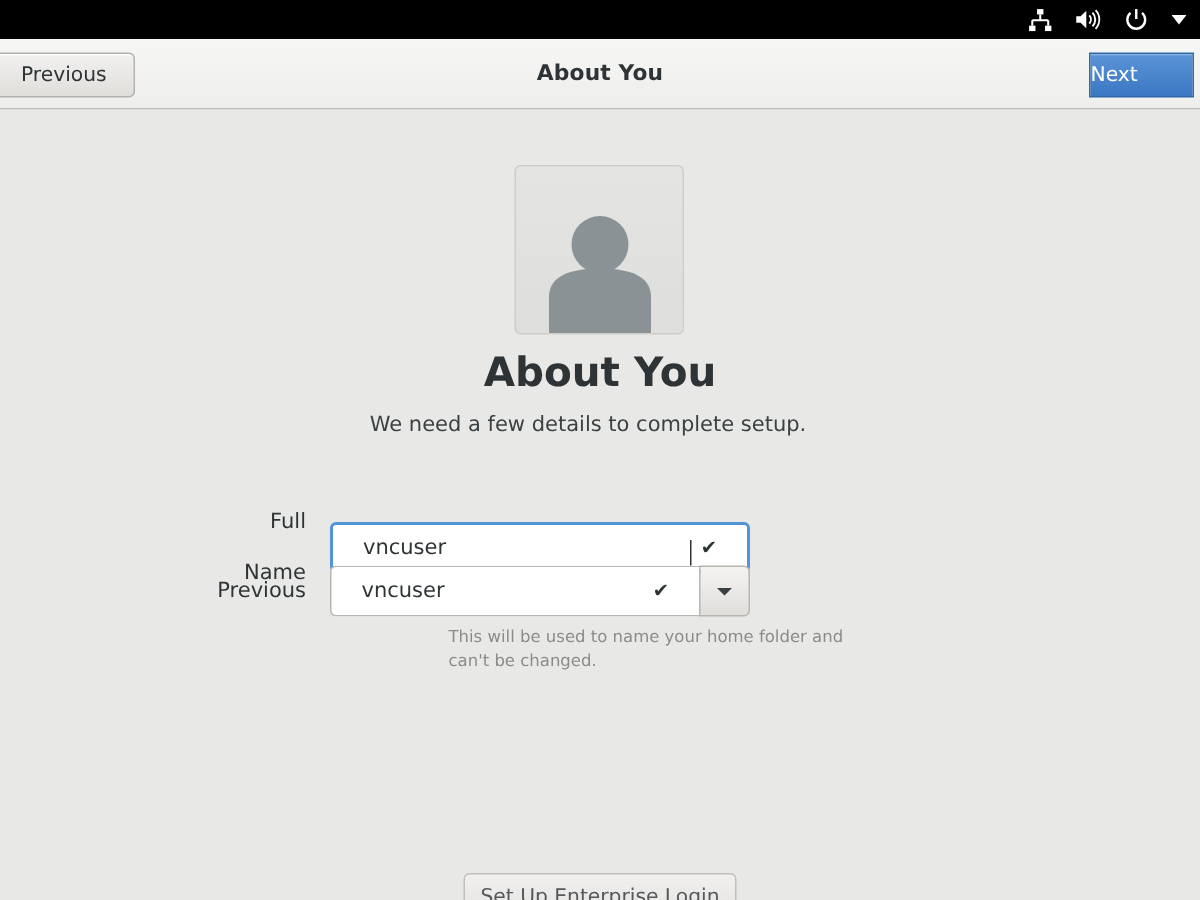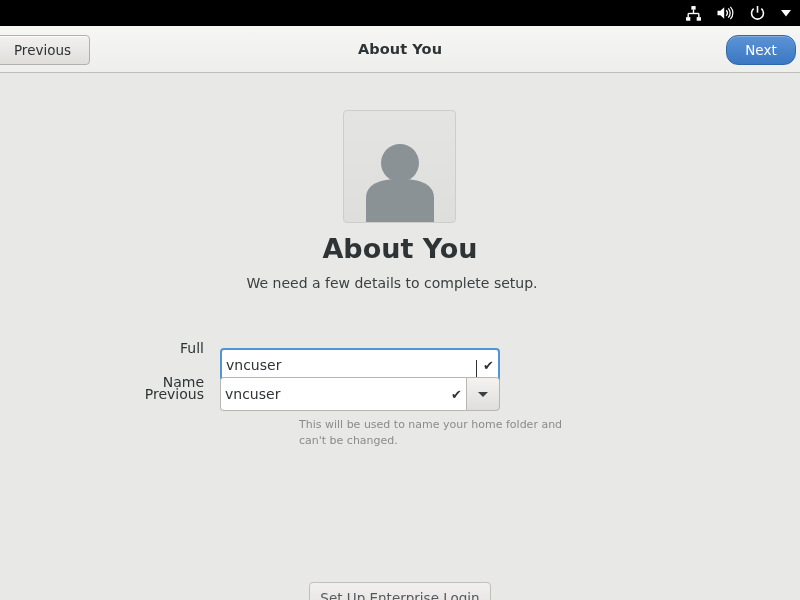--- a/index.html
+++ b/index.html
@@ -98,27 +98,27 @@
     cursor: default;
   }
 
   .btn-next {
     position: absolute;
     top: 9px;
     left: 726px;
     width: 70px;
     height: 30px;
     border: 1px solid #2f6aa8;
-    border-radius: 12px;
+    border-radius: 0;
     background: linear-gradient(to bottom, #5b93d6 0%, #3b78c3 100%);
     color: #ffffff;
     font-size: 13.5px;
     font-family: "DejaVu Sans", sans-serif;
     box-sizing: border-box;
-    text-align: center;
+    text-align: left;
     line-height: 28px;
     box-shadow: 0 1px 0 rgba(255,255,255,0.25) inset;
     cursor: default;
   }
 
   
   .content {
     position: absolute;
     top: 73px; left: 0;
     width: 800px;
@@ -191,21 +191,21 @@
   .input-wrap {
     position: relative;
     width: 280px;
     height: 34px;
     background: #ffffff;
     border: 2px solid #5294d6;
     border-radius: 4px;
     box-sizing: border-box;
     display: flex;
     align-items: center;
-    padding: 0 4px;
+    padding: 0 20px;
   }
   .input-wrap.plain {
     border: 1px solid #b9b5b0;
     border-right: none;
     border-radius: 4px 0 0 4px;
     width: 246px;
   }
   .input-text {
     font-size: 14px;
     color: #2e3436;

